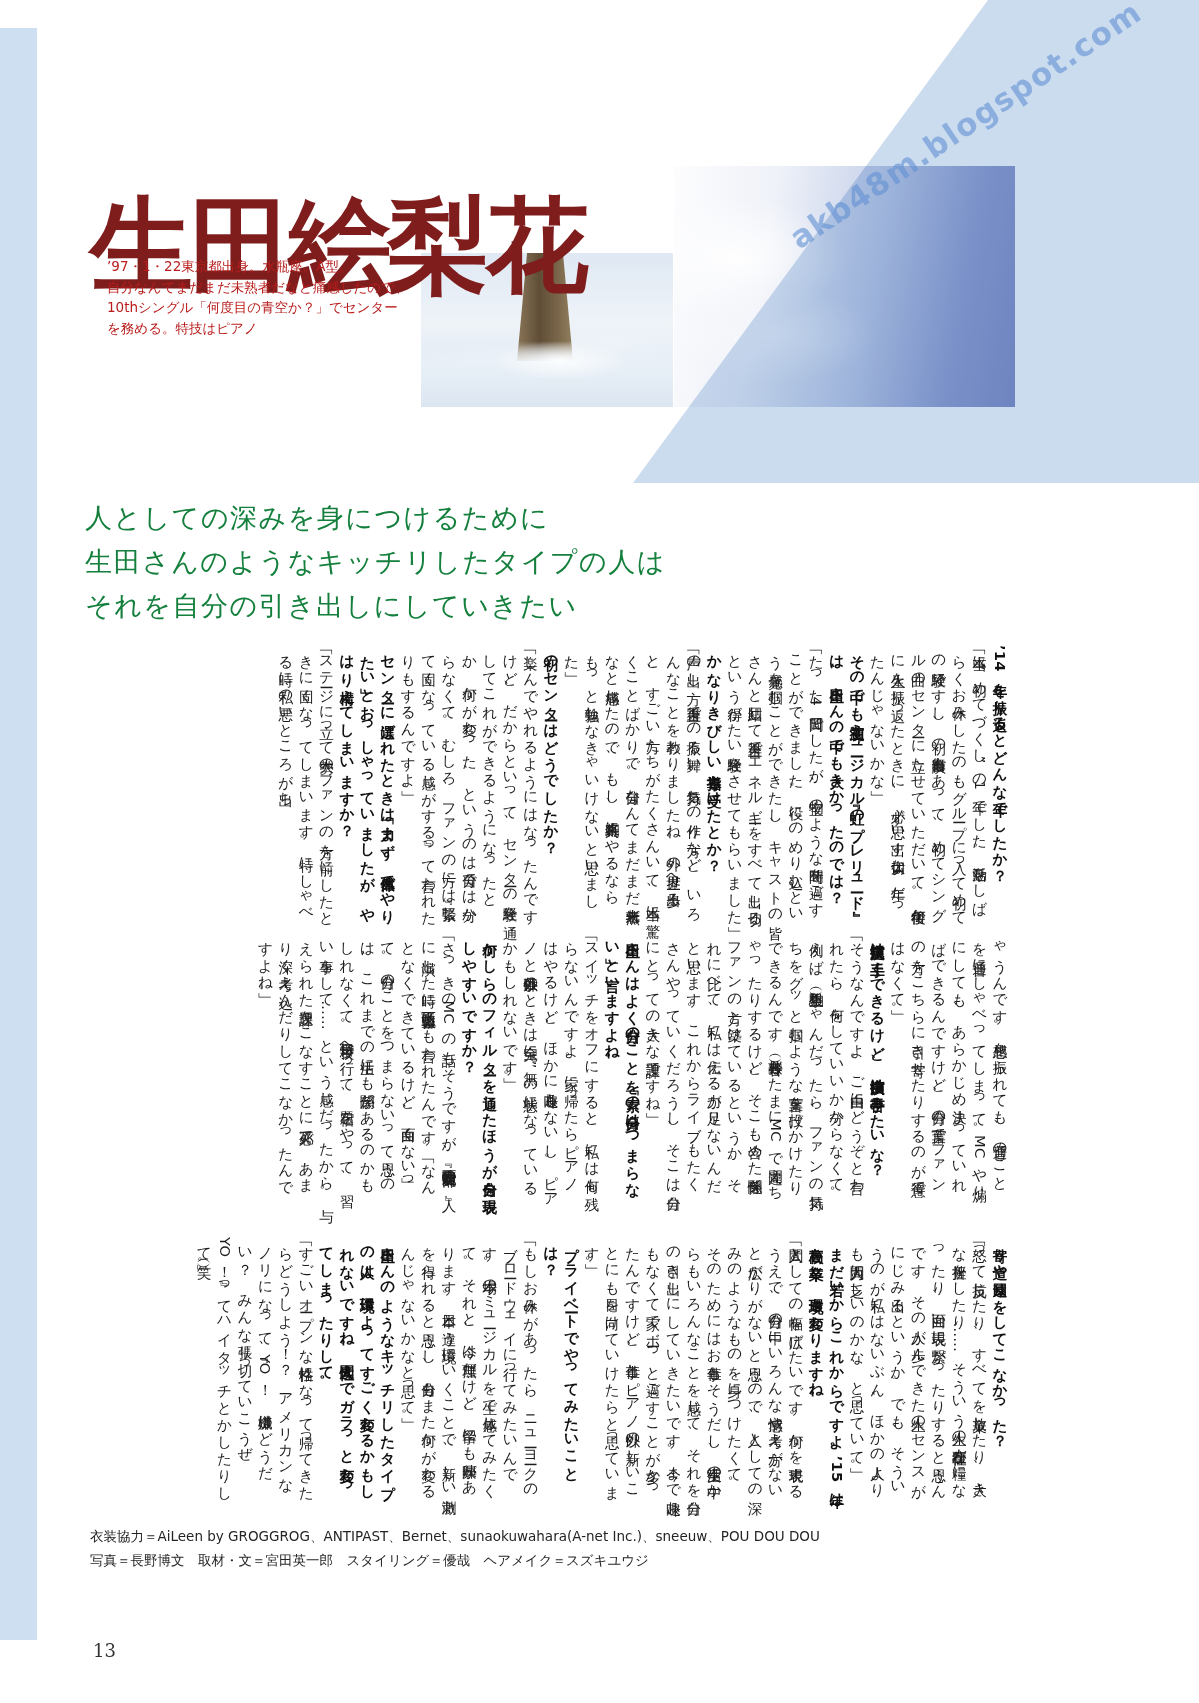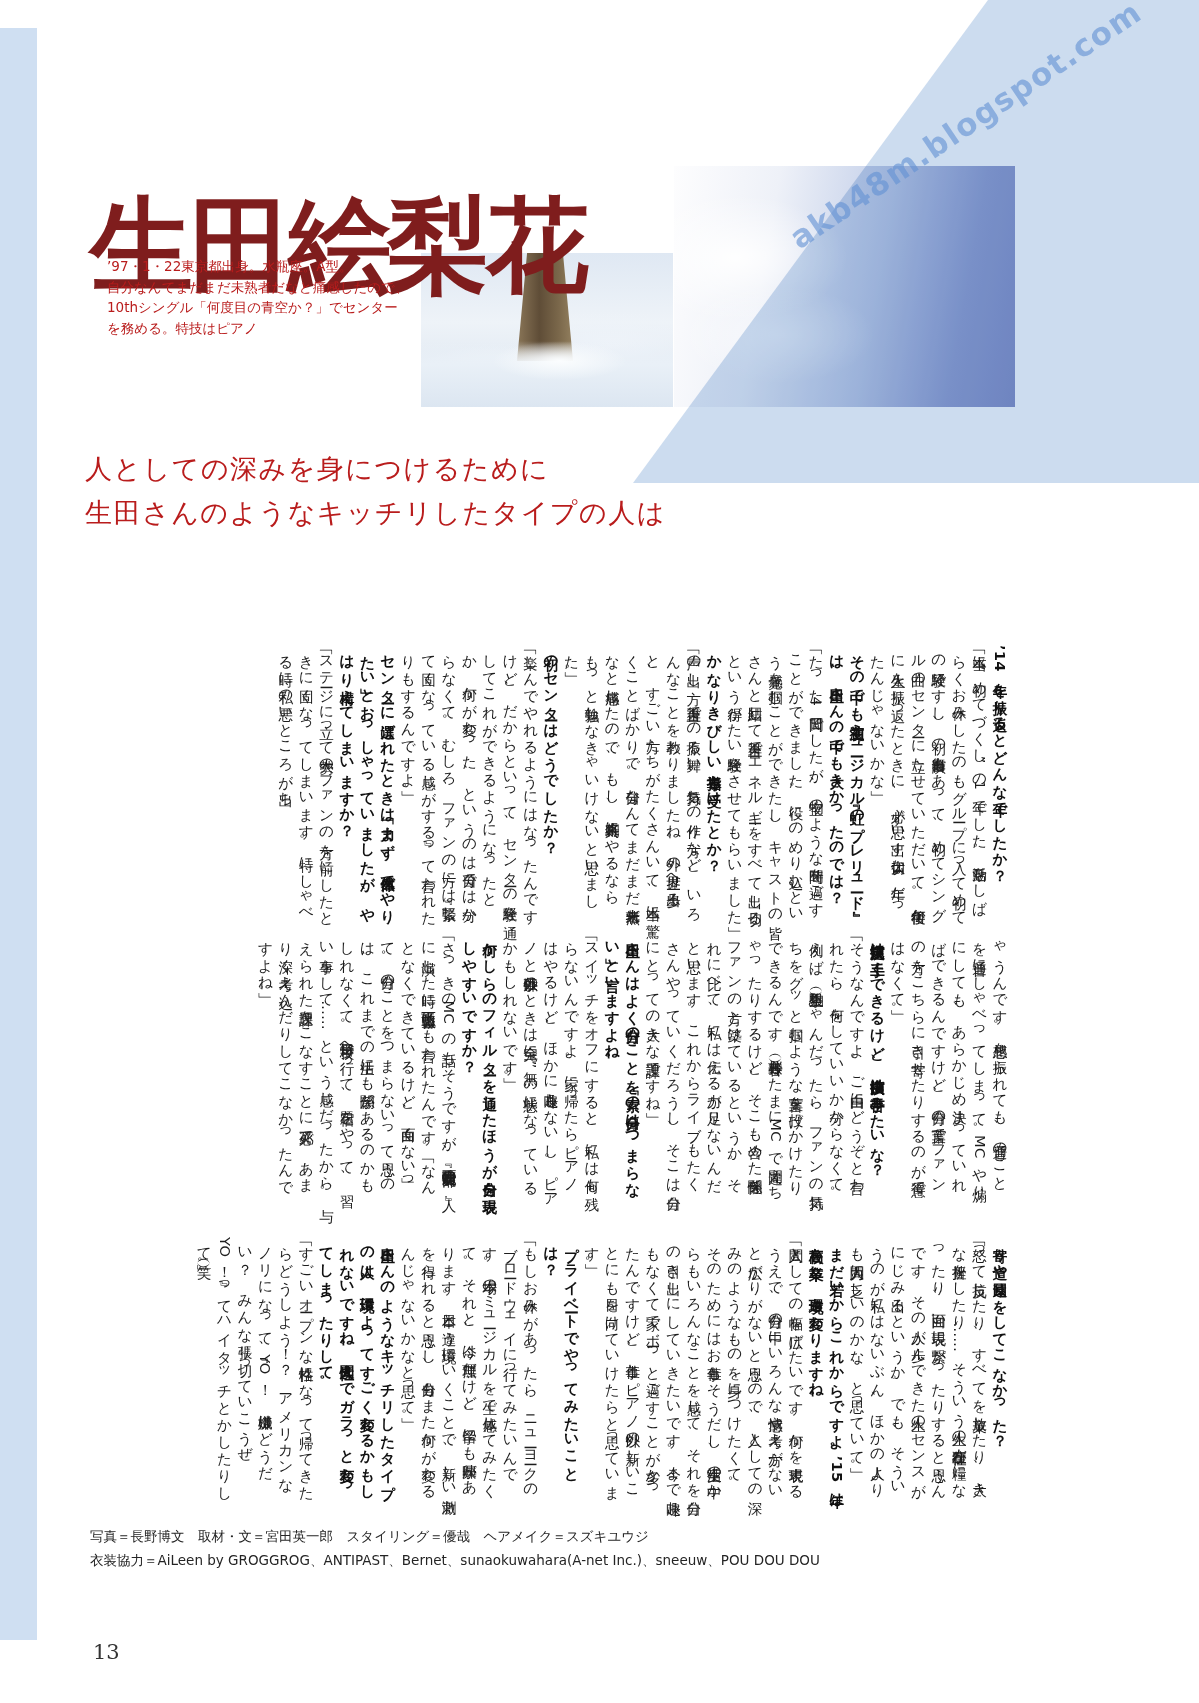--- a/index.html
+++ b/index.html
@@ -55,42 +55,42 @@
 
   
   .title {
     position:absolute; left:90px; top:124px;
     font-family:"DejaVu Serif","Liberation Serif",serif;
     font-size:103px; line-height:1; letter-spacing:-4px; color:#7f1d1d; white-space:nowrap;
   }
   .profile { position:absolute; left:107px; top:256px; font-size:13.5px; line-height:20.5px; color:#b91c1c; }
 
   .lead {
-    position:absolute; left:85px; top:447px;
+    position:absolute; left:85px; top:496px;
     font-family:"DejaVu Serif","Liberation Serif",serif;
-    font-size:27px; line-height:44px; letter-spacing:1.5px; color:#b91c1c; white-space:nowrap;
+    font-size:27px; line-height:44px; letter-spacing:1.5px; color:#15803d; white-space:nowrap;
   }
 
   
   .band {
     position:absolute; right:189px;
     writing-mode:vertical-rl; text-orientation:mixed;
     font-size:14.6px; line-height:20.4px; letter-spacing:0.3px; color:#1d1d1d;
   }
   .band p { margin:0; padding:0; }
   .band .q { font-weight:bold; color:#111; }
   #band1 { top:645px; height:276px; }
   #band2 { top:932px; height:268px; }
   #band3 { top:1237px; height:263px; }
 
   .credits { position:absolute; left:90px; top:1524px; font-size:13.5px; line-height:24px; color:#242424; }
 
   .page-number {
     position:absolute; left:93px; top:1640px;
-    font-family:"DejaVu Serif","Liberation Serif",serif; font-size:21px; color:#333333;
+    font-family:"DejaVu Serif","Liberation Serif",serif; font-size:18px; color:#333333;
   }
 </style>
 </head>
 <body>
 
 <div class="page">
 
   <div class="left-strip"></div>
 
   <div class="sky-photo"></div>
@@ -109,20 +109,21 @@
   <div class="profile">
     <div>’97・1・22東京都出身。水瓶座。A型。</div>
     <div>自分なんてまだまだ未熟者だなと痛感したので、</div>
     <div>10thシングル「何度目の青空か？」でセンター</div>
     <div>を務める。特技はピアノ</div>
   </div>
 
   <div class="lead">
     <div>人としての深みを身につけるために</div>
     <div>生田さんのようなキッチリしたタイプの人は</div>
+    <div>それを自分の引き出しにしていきたい</div>
   </div>
 
   <div class="band" id="band1">
     <p class="q">’14年を振り返るとどんな年でしたか？</p>
     <p class="a">「本当に“初めてづくし”の1年でした。活動をしばらくお休みしたのもグループに入って初めての経験ですし、初の舞台出演もあって、初めてシングル曲のセンターに立たせていただいて。何年後かに人生を振り返ったときに、必ず思い出す大切な1年だったんじゃないかな」</p>
     <p class="q">その中でも初主演ミュージカル『虹のプレリュード』は、生田さんの中でも大きかったのでは？</p>
     <p class="a">「たった4日間でしたが、宝物のような時間を過ごすことができました。役にのめり込むという感覚を掴むことができたし、キャストの皆さんと団結して舞台上でエネルギーをすべて出し切るという得がたい経験をさせてもらいました」</p>
     <p class="q">かなりきびしい指導も受けたとか？</p>
     <p class="a">「声の出し方、舞台上での振る舞い、気持ちの作り方など、いろんなことを教わりましたね。外の世界へ一歩出ると、すごい方たちがたくさんいて、本当に驚くことばかりで。自分なんてまだまだ未熟者だなと痛感したので、もし、将来真剣にやるなら、もっと勉強しなきゃいけないと思いました」。</p>
     <p class="q">初のセンターはどうでしたか？</p>
@@ -146,19 +147,19 @@
     <p class="a">「怒って反抗したり、すべてを放棄したり、大きな挫折をしたり……そういう人生の右往左往が糧になったり、面白い表現に繋がったりすると思うんです。その人が歩んできた人生のセンスがにじみ出るというか。でも、そういうのが私にはないぶん、ほかの人よりも人間力に乏しいのかな、と思っていて」。</p>
     <p class="q">まだ若いからこれからですよ。’15年は高校を卒業し、環境も変わりますね。</p>
     <p class="a">「人間としての幅を広げたいです。何かを表現するうえで、自分の中にいろんな感情や考え方がないと広がりがないと思うので、人としての深みのようなものを身につけたくて。そのためにはお仕事もそうだし、実生活の中からもいろんなことを感じて、それを自分の引き出しにしていきたいです。今まで趣味もなくて家でボーっと過ごすことが多かったんですけど、仕事とピアノ以外の新しいことにも目を向けていけたらと思っています」。</p>
     <p class="q">プライベートでやってみたいことは？</p>
     <p class="a">「もしお休みがあったら、ニューヨークのブロードウェイに行ってみたいんです。本場のミュージカルを生で体感してみたくて。それと、今は無理だけど、留学にも興味があります。日本と違う環境にいくことで、新しい刺激を得られると思うし、自分もまた何かが変わるんじゃないかなと思って」。</p>
     <p class="q">生田さんのようなキッチリしたタイプの人は、環境によってすごく変わるかもしれないですね。人間性までガラっと変わってしまったりして。</p>
     <p class="a">「すごいオープンな性格になって帰ってきたらどうしよう！？　アメリカンなノリになって、『YO！　機嫌はどうだい？　みんな張り切っていこうぜ、YO！』ってハイタッチとかしたりして（笑）」。</p>
   </div>
 
   <div class="credits">
+    <div>衣装協力＝AiLeen by GROGGROG、ANTIPAST、Bernet、sunaokuwahara(A-net Inc.)、sneeuw、POU DOU DOU</div>
     <div>写真＝長野博文　取材・文＝宮田英一郎　スタイリング＝優哉　ヘアメイク＝スズキユウジ</div>
-    <div>衣装協力＝AiLeen by GROGGROG、ANTIPAST、Bernet、sunaokuwahara(A-net Inc.)、sneeuw、POU DOU DOU</div>
   </div>
 
   <div class="page-number">13</div>
 
 </div>
 
 </body></html>

